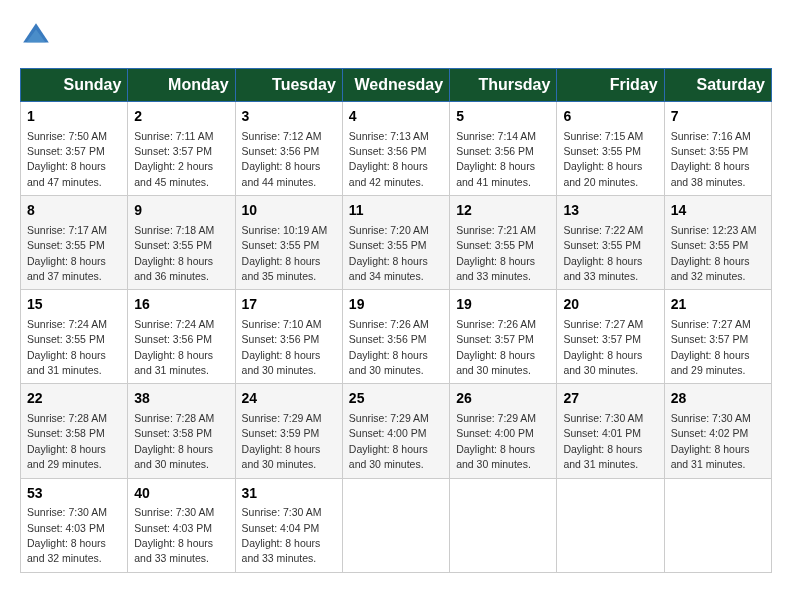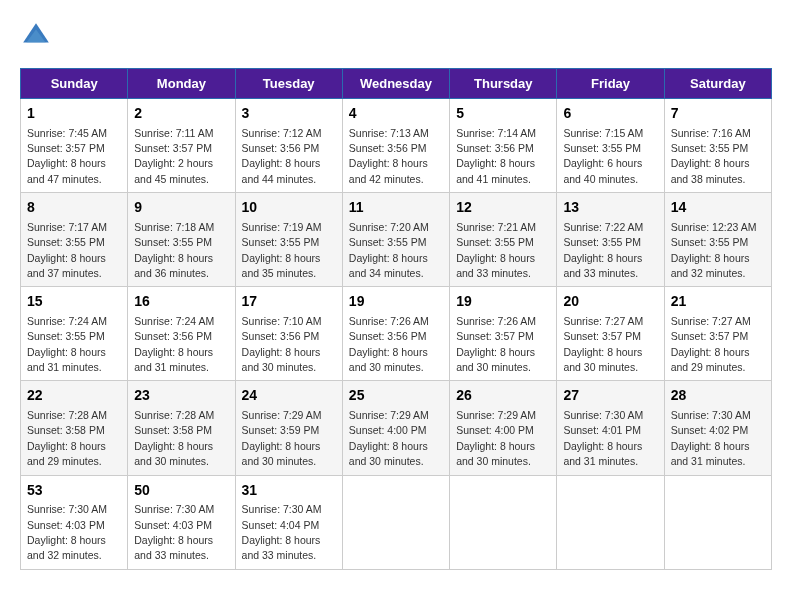--- a/index.html
+++ b/index.html
@@ -43,25 +43,25 @@
     .location {
       font-size: 15px;
       color: #444;
     }
     .calendar {
       width: 100%;
       border-collapse: collapse;
       font-size: 11px;
     }
     .calendar thead tr th {
-      background-color: #4c1d95;
+      background-color: #14532d;
       color: #fff;
       padding: 7px 6px;
-      text-align: center;
-      font-size: 13px;
+      text-align: right;
+      font-size: 16px;
       font-weight: bold;
       border: 1px solid #2a6aaf;
     }
     .calendar tbody tr td {
       border: 1px solid #ccc;
       padding: 5px 6px;
       vertical-align: top;
       width: calc(100% / 7);
       background: #fff;
       line-height: 1.4;
@@ -110,58 +110,58 @@
         <th>Monday</th>
         <th>Tuesday</th>
         <th>Wednesday</th>
         <th>Thursday</th>
         <th>Friday</th>
         <th>Saturday</th>
       </tr>
   </thead>
   <tbody>
   <tr>
-        <td><span class="day-number">1</span><span class="day-detail">Sunrise: 7:45 AM</span><br><span class="day-detail">Sunset: 3:57 PM</span><br><span class="day-detail">Daylight: 8 hours and 47 minutes.</span></td>
+        <td><span class="day-number">1</span><span class="day-detail">Sunrise: 7:50 AM</span><br><span class="day-detail">Sunset: 3:57 PM</span><br><span class="day-detail">Daylight: 8 hours and 47 minutes.</span></td>
         <td><span class="day-number">2</span><span class="day-detail">Sunrise: 7:11 AM</span><br><span class="day-detail">Sunset: 3:57 PM</span><br><span class="day-detail">Daylight: 2 hours and 45 minutes.</span></td>
         <td><span class="day-number">3</span><span class="day-detail">Sunrise: 7:12 AM</span><br><span class="day-detail">Sunset: 3:56 PM</span><br><span class="day-detail">Daylight: 8 hours and 44 minutes.</span></td>
         <td><span class="day-number">4</span><span class="day-detail">Sunrise: 7:13 AM</span><br><span class="day-detail">Sunset: 3:56 PM</span><br><span class="day-detail">Daylight: 8 hours and 42 minutes.</span></td>
         <td><span class="day-number">5</span><span class="day-detail">Sunrise: 7:14 AM</span><br><span class="day-detail">Sunset: 3:56 PM</span><br><span class="day-detail">Daylight: 8 hours and 41 minutes.</span></td>
-        <td><span class="day-number">6</span><span class="day-detail">Sunrise: 7:15 AM</span><br><span class="day-detail">Sunset: 3:55 PM</span><br><span class="day-detail">Daylight: 6 hours and 40 minutes.</span></td>
+        <td><span class="day-number">6</span><span class="day-detail">Sunrise: 7:15 AM</span><br><span class="day-detail">Sunset: 3:55 PM</span><br><span class="day-detail">Daylight: 8 hours and 20 minutes.</span></td>
         <td><span class="day-number">7</span><span class="day-detail">Sunrise: 7:16 AM</span><br><span class="day-detail">Sunset: 3:55 PM</span><br><span class="day-detail">Daylight: 8 hours and 38 minutes.</span></td>
       </tr>
       <tr>
         <td><span class="day-number">8</span><span class="day-detail">Sunrise: 7:17 AM</span><br><span class="day-detail">Sunset: 3:55 PM</span><br><span class="day-detail">Daylight: 8 hours and 37 minutes.</span></td>
         <td><span class="day-number">9</span><span class="day-detail">Sunrise: 7:18 AM</span><br><span class="day-detail">Sunset: 3:55 PM</span><br><span class="day-detail">Daylight: 8 hours and 36 minutes.</span></td>
-        <td><span class="day-number">10</span><span class="day-detail">Sunrise: 7:19 AM</span><br><span class="day-detail">Sunset: 3:55 PM</span><br><span class="day-detail">Daylight: 8 hours and 35 minutes.</span></td>
+        <td><span class="day-number">10</span><span class="day-detail">Sunrise: 10:19 AM</span><br><span class="day-detail">Sunset: 3:55 PM</span><br><span class="day-detail">Daylight: 8 hours and 35 minutes.</span></td>
         <td><span class="day-number">11</span><span class="day-detail">Sunrise: 7:20 AM</span><br><span class="day-detail">Sunset: 3:55 PM</span><br><span class="day-detail">Daylight: 8 hours and 34 minutes.</span></td>
         <td><span class="day-number">12</span><span class="day-detail">Sunrise: 7:21 AM</span><br><span class="day-detail">Sunset: 3:55 PM</span><br><span class="day-detail">Daylight: 8 hours and 33 minutes.</span></td>
         <td><span class="day-number">13</span><span class="day-detail">Sunrise: 7:22 AM</span><br><span class="day-detail">Sunset: 3:55 PM</span><br><span class="day-detail">Daylight: 8 hours and 33 minutes.</span></td>
         <td><span class="day-number">14</span><span class="day-detail">Sunrise: 12:23 AM</span><br><span class="day-detail">Sunset: 3:55 PM</span><br><span class="day-detail">Daylight: 8 hours and 32 minutes.</span></td>
       </tr>
       <tr>
         <td><span class="day-number">15</span><span class="day-detail">Sunrise: 7:24 AM</span><br><span class="day-detail">Sunset: 3:55 PM</span><br><span class="day-detail">Daylight: 8 hours and 31 minutes.</span></td>
         <td><span class="day-number">16</span><span class="day-detail">Sunrise: 7:24 AM</span><br><span class="day-detail">Sunset: 3:56 PM</span><br><span class="day-detail">Daylight: 8 hours and 31 minutes.</span></td>
         <td><span class="day-number">17</span><span class="day-detail">Sunrise: 7:10 AM</span><br><span class="day-detail">Sunset: 3:56 PM</span><br><span class="day-detail">Daylight: 8 hours and 30 minutes.</span></td>
         <td><span class="day-number">19</span><span class="day-detail">Sunrise: 7:26 AM</span><br><span class="day-detail">Sunset: 3:56 PM</span><br><span class="day-detail">Daylight: 8 hours and 30 minutes.</span></td>
         <td><span class="day-number">19</span><span class="day-detail">Sunrise: 7:26 AM</span><br><span class="day-detail">Sunset: 3:57 PM</span><br><span class="day-detail">Daylight: 8 hours and 30 minutes.</span></td>
         <td><span class="day-number">20</span><span class="day-detail">Sunrise: 7:27 AM</span><br><span class="day-detail">Sunset: 3:57 PM</span><br><span class="day-detail">Daylight: 8 hours and 30 minutes.</span></td>
         <td><span class="day-number">21</span><span class="day-detail">Sunrise: 7:27 AM</span><br><span class="day-detail">Sunset: 3:57 PM</span><br><span class="day-detail">Daylight: 8 hours and 29 minutes.</span></td>
       </tr>
       <tr>
         <td><span class="day-number">22</span><span class="day-detail">Sunrise: 7:28 AM</span><br><span class="day-detail">Sunset: 3:58 PM</span><br><span class="day-detail">Daylight: 8 hours and 29 minutes.</span></td>
-        <td><span class="day-number">23</span><span class="day-detail">Sunrise: 7:28 AM</span><br><span class="day-detail">Sunset: 3:58 PM</span><br><span class="day-detail">Daylight: 8 hours and 30 minutes.</span></td>
+        <td><span class="day-number">38</span><span class="day-detail">Sunrise: 7:28 AM</span><br><span class="day-detail">Sunset: 3:58 PM</span><br><span class="day-detail">Daylight: 8 hours and 30 minutes.</span></td>
         <td><span class="day-number">24</span><span class="day-detail">Sunrise: 7:29 AM</span><br><span class="day-detail">Sunset: 3:59 PM</span><br><span class="day-detail">Daylight: 8 hours and 30 minutes.</span></td>
         <td><span class="day-number">25</span><span class="day-detail">Sunrise: 7:29 AM</span><br><span class="day-detail">Sunset: 4:00 PM</span><br><span class="day-detail">Daylight: 8 hours and 30 minutes.</span></td>
         <td><span class="day-number">26</span><span class="day-detail">Sunrise: 7:29 AM</span><br><span class="day-detail">Sunset: 4:00 PM</span><br><span class="day-detail">Daylight: 8 hours and 30 minutes.</span></td>
         <td><span class="day-number">27</span><span class="day-detail">Sunrise: 7:30 AM</span><br><span class="day-detail">Sunset: 4:01 PM</span><br><span class="day-detail">Daylight: 8 hours and 31 minutes.</span></td>
         <td><span class="day-number">28</span><span class="day-detail">Sunrise: 7:30 AM</span><br><span class="day-detail">Sunset: 4:02 PM</span><br><span class="day-detail">Daylight: 8 hours and 31 minutes.</span></td>
       </tr>
       <tr>
         <td><span class="day-number">53</span><span class="day-detail">Sunrise: 7:30 AM</span><br><span class="day-detail">Sunset: 4:03 PM</span><br><span class="day-detail">Daylight: 8 hours and 32 minutes.</span></td>
-        <td><span class="day-number">50</span><span class="day-detail">Sunrise: 7:30 AM</span><br><span class="day-detail">Sunset: 4:03 PM</span><br><span class="day-detail">Daylight: 8 hours and 33 minutes.</span></td>
+        <td><span class="day-number">40</span><span class="day-detail">Sunrise: 7:30 AM</span><br><span class="day-detail">Sunset: 4:03 PM</span><br><span class="day-detail">Daylight: 8 hours and 33 minutes.</span></td>
         <td><span class="day-number">31</span><span class="day-detail">Sunrise: 7:30 AM</span><br><span class="day-detail">Sunset: 4:04 PM</span><br><span class="day-detail">Daylight: 8 hours and 33 minutes.</span></td>
         <td class="empty-cell"></td>
         <td class="empty-cell"></td>
         <td class="empty-cell"></td>
         <td class="empty-cell"></td>
       </tr>
     </tbody>
 </table>
 
 </body></html>

